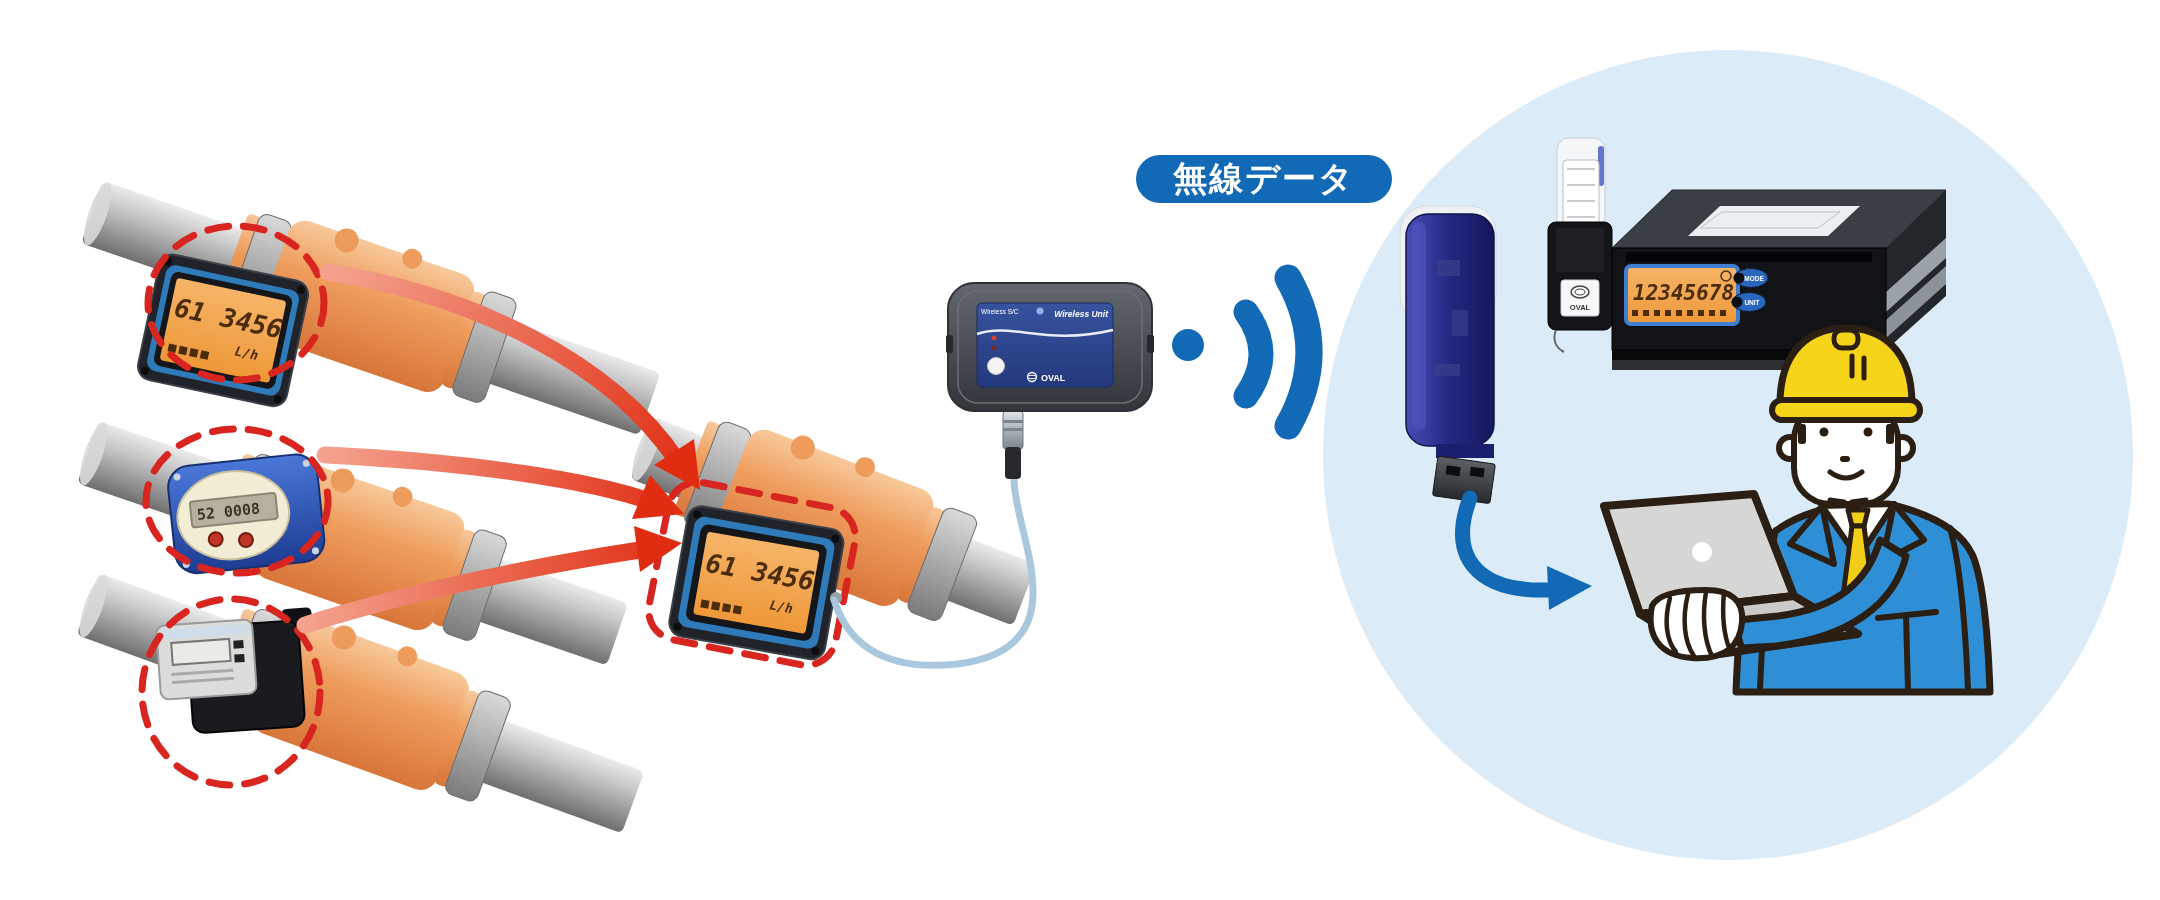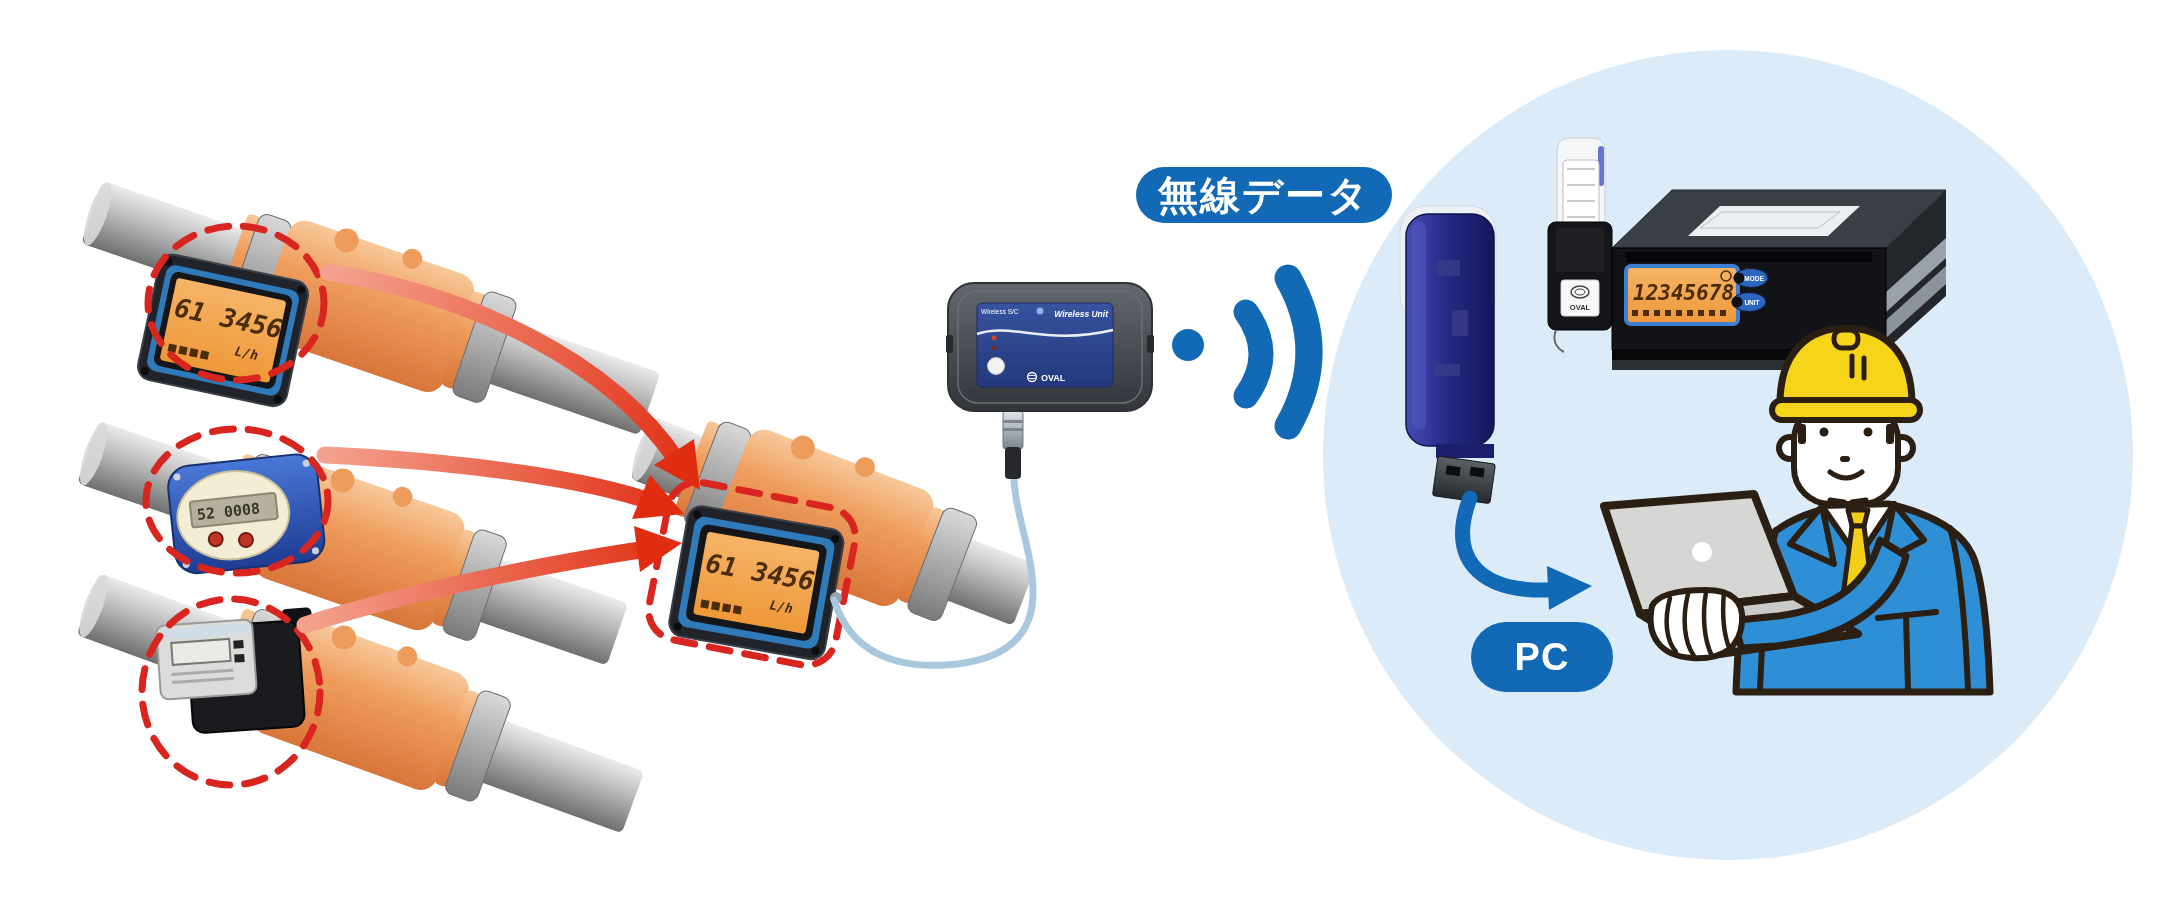--- a/index.html
+++ b/index.html
@@ -3,22 +3,22 @@
 <meta charset="utf-8">
 <style>
   html,body{margin:0;padding:0;background:#ffffff;}
   .stage{position:relative;width:2160px;height:900px;background:#ffffff;overflow:hidden;
          font-family:"Liberation Sans",sans-serif;}
   .zone-circle{position:absolute;left:1323px;top:50px;width:810px;height:810px;
          border-radius:50%;background:#dcebf8;}
   .artwork{position:absolute;left:0;top:0;width:2160px;height:900px;}
   .pill{position:absolute;background:#1269b5;color:#ffffff;display:flex;align-items:center;
         justify-content:center;font-weight:bold;}
-  .pill-wireless{left:1136px;top:167px;width:256px;height:56px;border-radius:32px;
-        font-size:40px;letter-spacing:2px;}
+  .pill-wireless{left:1136px;top:155px;width:256px;height:48px;border-radius:32px;
+        font-size:34px;letter-spacing:2px;}
   .pill-pc{left:1471px;top:622px;width:142px;height:70px;border-radius:36px;
         font-size:38px;letter-spacing:1px;}
   text{user-select:none;}
 </style>
 </head>
 <body>
 
 <div class="stage">
 
   <div class="zone-circle"></div>
@@ -360,17 +360,14 @@
       <path d="M 1670,598 C 1664,620 1666,640 1676,652" fill="none" stroke="#2b1e12" stroke-width="4.5"></path>
       <path d="M 1688,594 C 1682,618 1684,642 1694,656" fill="none" stroke="#2b1e12" stroke-width="4.5"></path>
       <path d="M 1706,592 C 1702,616 1704,640 1712,656" fill="none" stroke="#2b1e12" stroke-width="4.5"></path>
       <path d="M 1724,592 C 1722,614 1724,636 1730,650" fill="none" stroke="#2b1e12" stroke-width="4.5"></path>
     </g>
   </svg>
 
   <div class="pill pill-wireless">
     <span>無線データ</span>
   </div>
-  <div class="pill pill-pc">
-    <span>PC</span>
-  </div>
 
 </div>
 
 </body></html>

